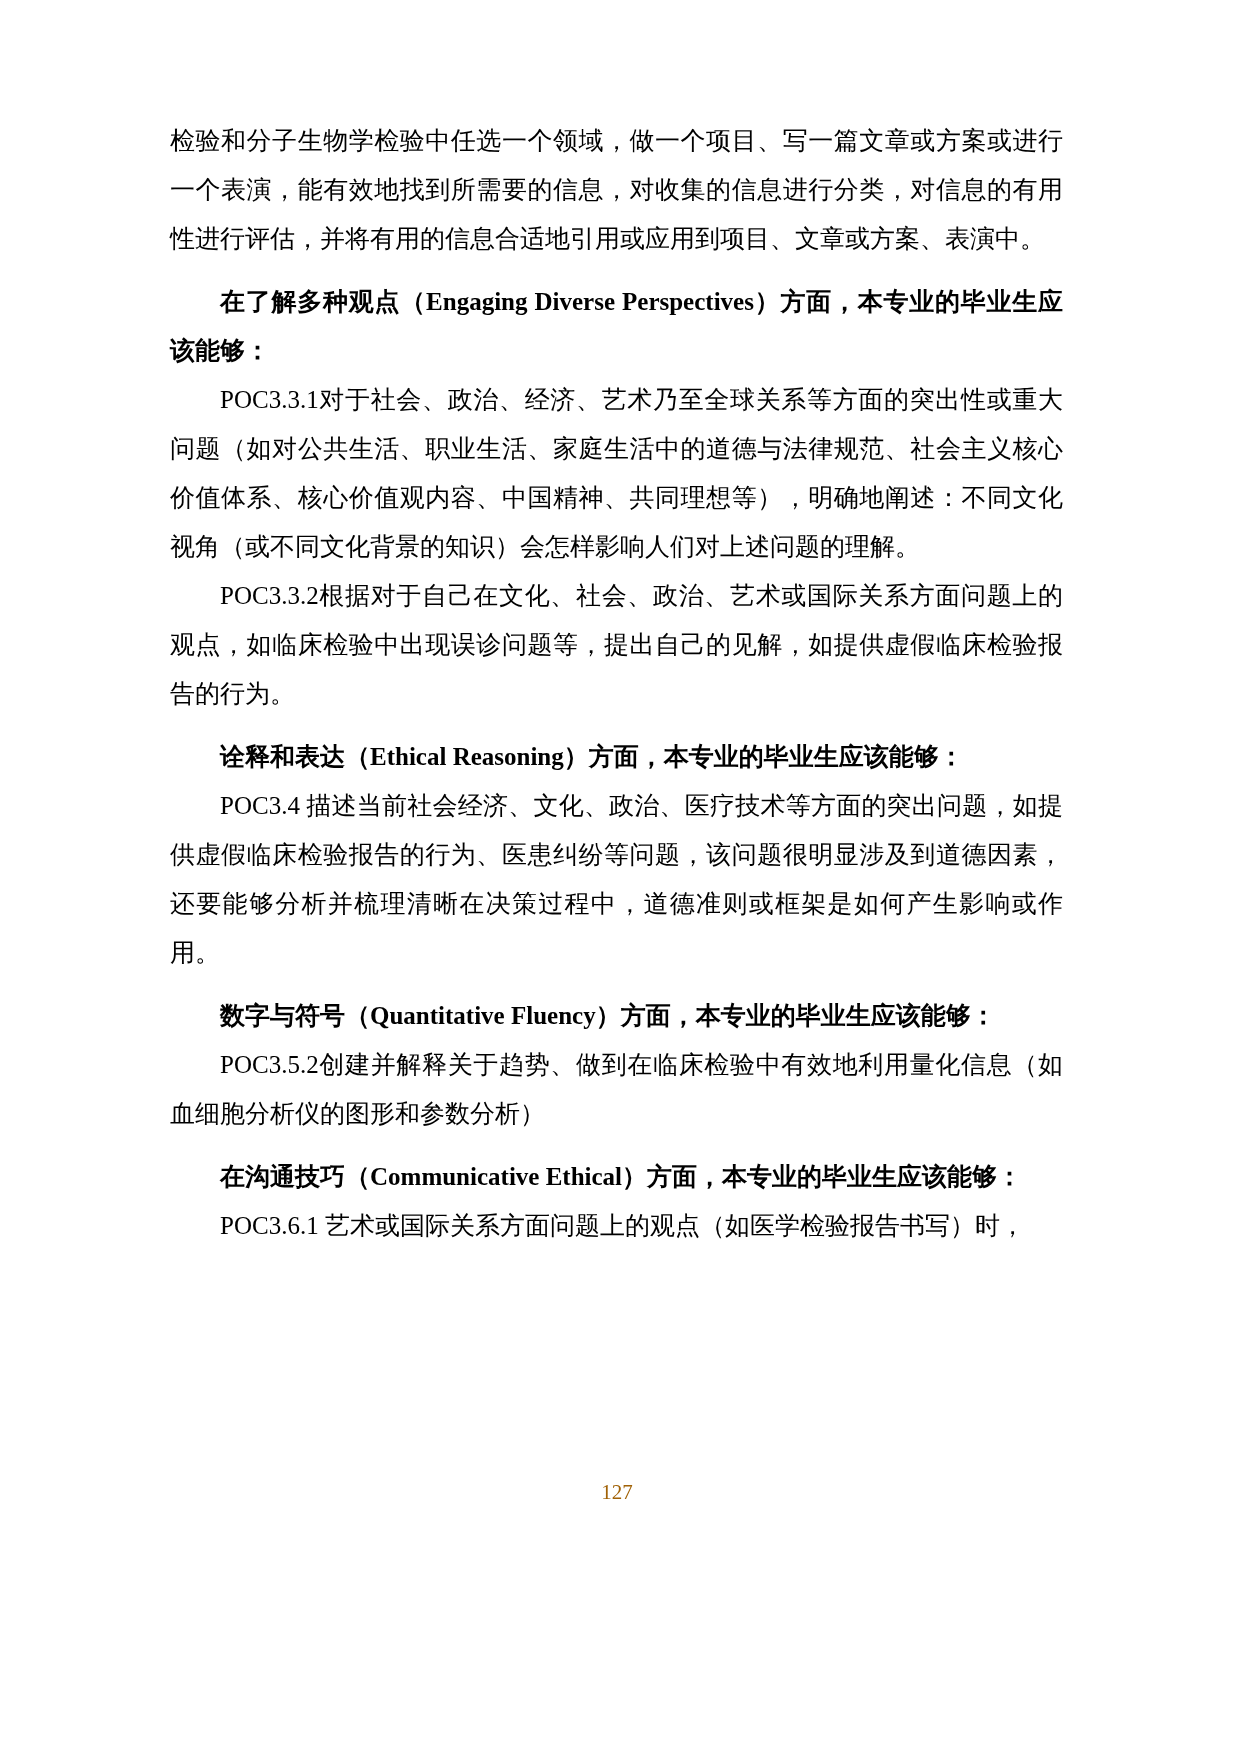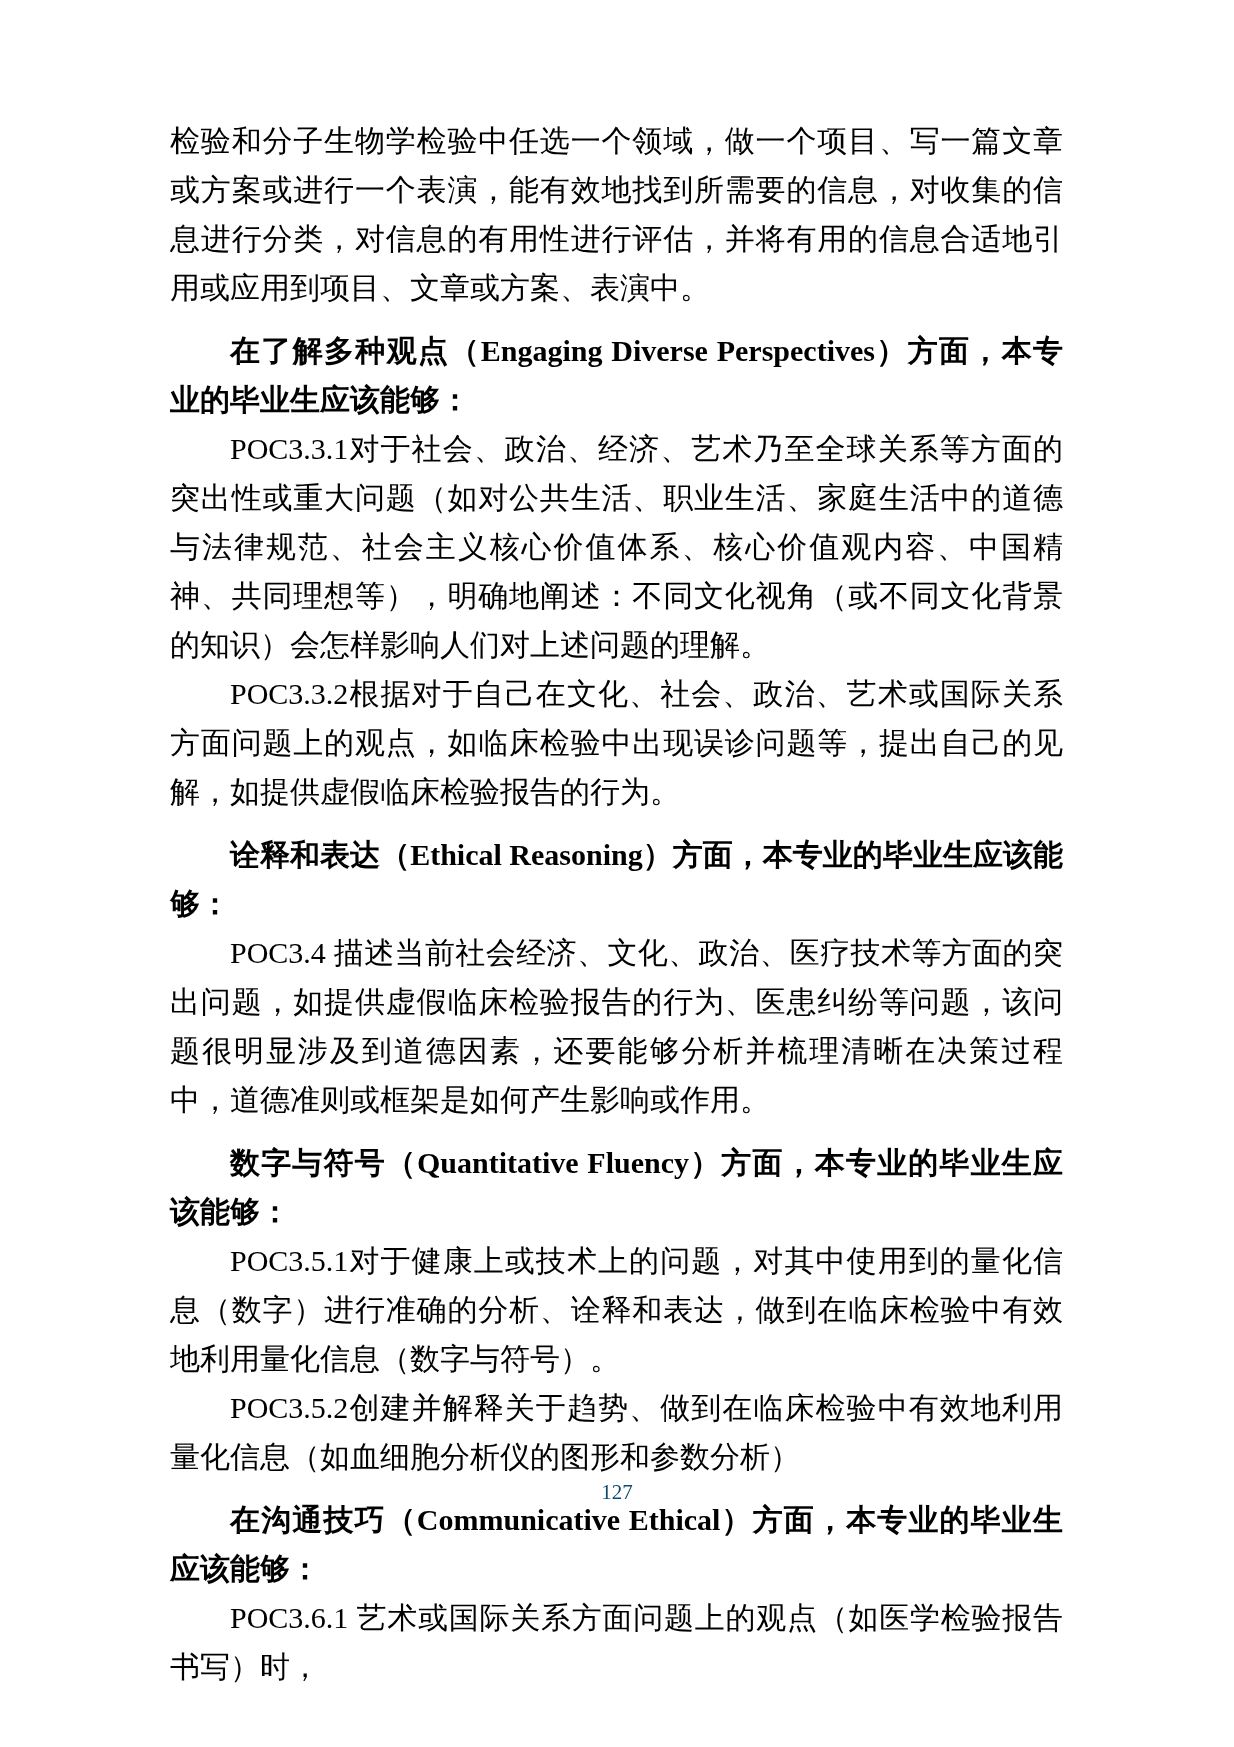--- a/index.html
+++ b/index.html
@@ -21,21 +21,21 @@
     height: 1747px;
     background: #ffffff;
     box-sizing: border-box;
   }
   .content {
     box-sizing: border-box;
     padding: 116px 171px 0 170px;
   }
   .content p {
     margin: 0;
-    font-size: 30px;
+    font-size: 25px;
     line-height: 49px;
     text-align: justify;
     text-justify: inter-ideograph;
     word-break: break-all;
   }
   p.body {
     text-indent: 2em;
     font-weight: normal;
   }
   p.body-noindent {
@@ -53,35 +53,34 @@
     font-family: Liberation Serif, serif;
   }
   .page-number {
     position: absolute;
     top: 1478px;
     left: 0;
     width: 100%;
     text-align: center;
     font-size: 21px;
     line-height: 28px;
-    color: #0c4a6e;
+    color: #a16207;
   }
 </style>
 </head>
 <body>
 
 <div class="page">
   <div class="content">
     <p class="body-noindent">检验和分子生物学检验中任选一个领域，做一个项目、写一篇文章或方案或进行一个表演，能有效地找到所需要的信息，对收集的信息进行分类，对信息的有用性进行评估，并将有用的信息合适地引用或应用到项目、文章或方案、表演中。</p>
     <p class="heading">在了解多种观点（Engaging Diverse Perspectives）方面，本专业的毕业生应该能够：</p>
     <p class="body">POC3.3.1对于社会、政治、经济、艺术乃至全球关系等方面的突出性或重大问题（如对公共生活、职业生活、家庭生活中的道德与法律规范、社会主义核心价值体系、核心价值观内容、中国精神、共同理想等），明确地阐述：不同文化视角（或不同文化背景的知识）会怎样影响人们对上述问题的理解。</p>
     <p class="body">POC3.3.2根据对于自己在文化、社会、政治、艺术或国际关系方面问题上的观点，如临床检验中出现误诊问题等，提出自己的见解，如提供虚假临床检验报告的行为。</p>
     <p class="heading">诠释和表达（Ethical Reasoning）方面，本专业的毕业生应该能够：</p>
     <p class="body">POC3.4 描述当前社会经济、文化、政治、医疗技术等方面的突出问题，如提供虚假临床检验报告的行为、医患纠纷等问题，该问题很明显涉及到道德因素，还要能够分析并梳理清晰在决策过程中，道德准则或框架是如何产生影响或作用。</p>
     <p class="heading">数字与符号（Quantitative Fluency）方面，本专业的毕业生应该能够：</p>
-    <p class="body">POC3.5.1对于健康上或技术上的问题，对其中使用到的量化信息（数字）进行准确的分析、诠释和表达，做到在临床检验中有效地利用量化信息（数字与符号）。</p>
     <p class="body">POC3.5.2创建并解释关于趋势、做到在临床检验中有效地利用量化信息（如血细胞分析仪的图形和参数分析）</p>
     <p class="heading">在沟通技巧（Communicative Ethical）方面，本专业的毕业生应该能够：</p>
     <p class="body">POC3.6.1 艺术或国际关系方面问题上的观点（如医学检验报告书写）时，</p>
   </div>
 
   <div class="page-number">127</div>
 </div>
 
 </body></html>

